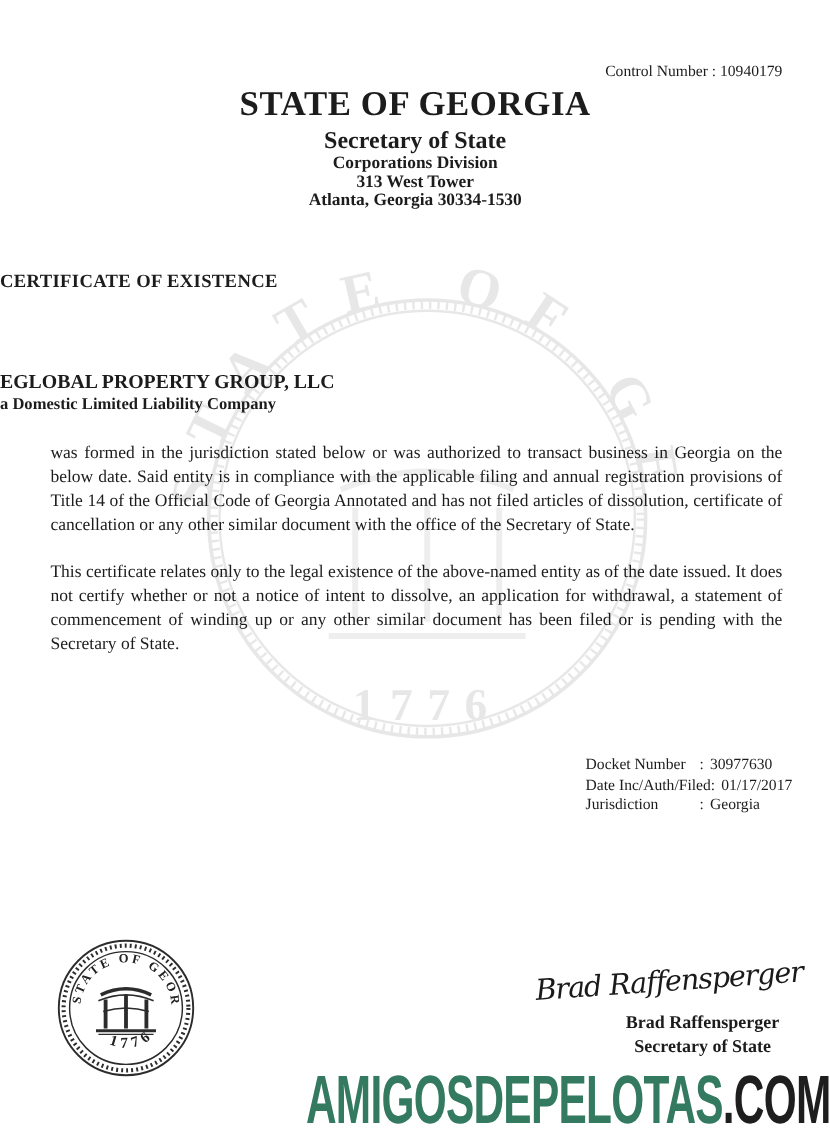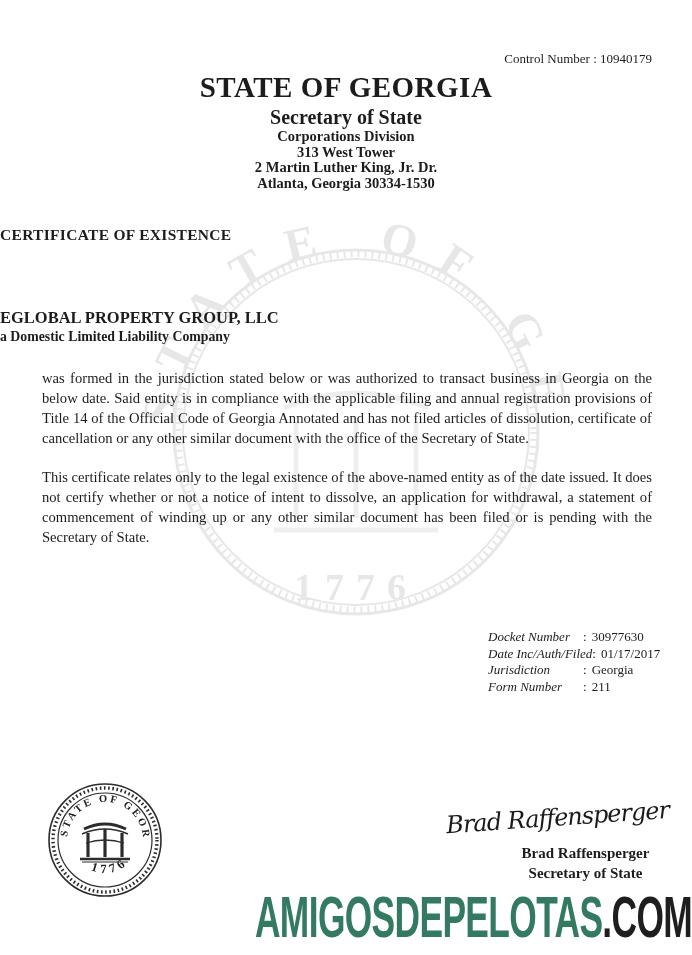--- a/index.html
+++ b/index.html
@@ -44,21 +44,21 @@
   .entity-block{
     position:absolute;top:308px;left:0;width:100%;
     font-weight:bold;
   }
   .entity-name{font-size:16.5px;line-height:20px;}
   .entity-type{font-size:13.8px;line-height:17px;}
   .details{
     position:absolute;left:488px;top:629px;
     font-size:13px;line-height:16.6px;white-space:nowrap;
   }
-  .detail-row .d-label{display:inline-block;min-width:95px;font-style:italic;}
+  .detail-row .d-label{display:inline-block;min-width:95px;}
   .detail-row .d-colon{display:inline-block;margin-right:5px;}
   .seal{
     position:absolute;left:46px;top:781px;
     width:118px;height:118px;
   }
   .signature-script{
     position:absolute;left:446px;top:804px;width:212px;
     font-family:"DejaVu Serif", serif;font-style:italic;
     font-size:24px;letter-spacing:-1px;color:#1a1a1a;
     transform:rotate(-4deg);text-align:center;white-space:nowrap;
@@ -102,21 +102,20 @@
 
   <div class="control-number">
     <span>Control Number : 10940179</span>
   </div>
 
   <div class="header">
     <div class="state">STATE OF GEORGIA</div>
     <div class="office">Secretary of State</div>
     <div class="division">Corporations Division</div>
     <div class="addr">313 West Tower</div>
-    <div class="addr">2 Martin Luther King, Jr. Dr.</div>
     <div class="addr">Atlanta, Georgia 30334-1530</div>
   </div>
 
   <div class="doc-title">CERTIFICATE OF EXISTENCE</div>
 
 
   <div class="entity-block">
     <div class="entity-name">EGLOBAL PROPERTY GROUP, LLC</div>
     <div class="entity-type">a Domestic Limited Liability Company</div>
   </div>
@@ -126,23 +125,20 @@
 
   <div class="details">
     <div class="detail-row">
       <span class="d-label">Docket Number</span><span class="d-colon">:</span><span class="d-value">30977630</span>
     </div>
     <div class="detail-row">
       <span class="d-label">Date Inc/Auth/Filed</span><span class="d-colon">:</span><span class="d-value">01/17/2017</span>
     </div>
     <div class="detail-row">
       <span class="d-label">Jurisdiction</span><span class="d-colon">:</span><span class="d-value">Georgia</span>
-    </div>
-    <div class="detail-row">
-      <span class="d-label">Form Number</span><span class="d-colon">:</span><span class="d-value">211</span>
     </div>
   </div>
 
   <svg class="seal" viewBox="0 0 118 118">
     <defs>
       <path id="sealTop" d="M 21 59 A 38 38 0 0 1 97 59" fill="none"></path>
       <path id="sealBottom" d="M 26 59 A 33 33 0 0 0 92 59" fill="none"></path>
     </defs>
     <circle cx="59" cy="59" r="56" fill="none" stroke="#2c2c2c" stroke-width="1.6"></circle>
     <circle cx="59" cy="59" r="52" fill="none" stroke="#2c2c2c" stroke-width="3.4" stroke-dasharray="1.6,2.6"></circle>

